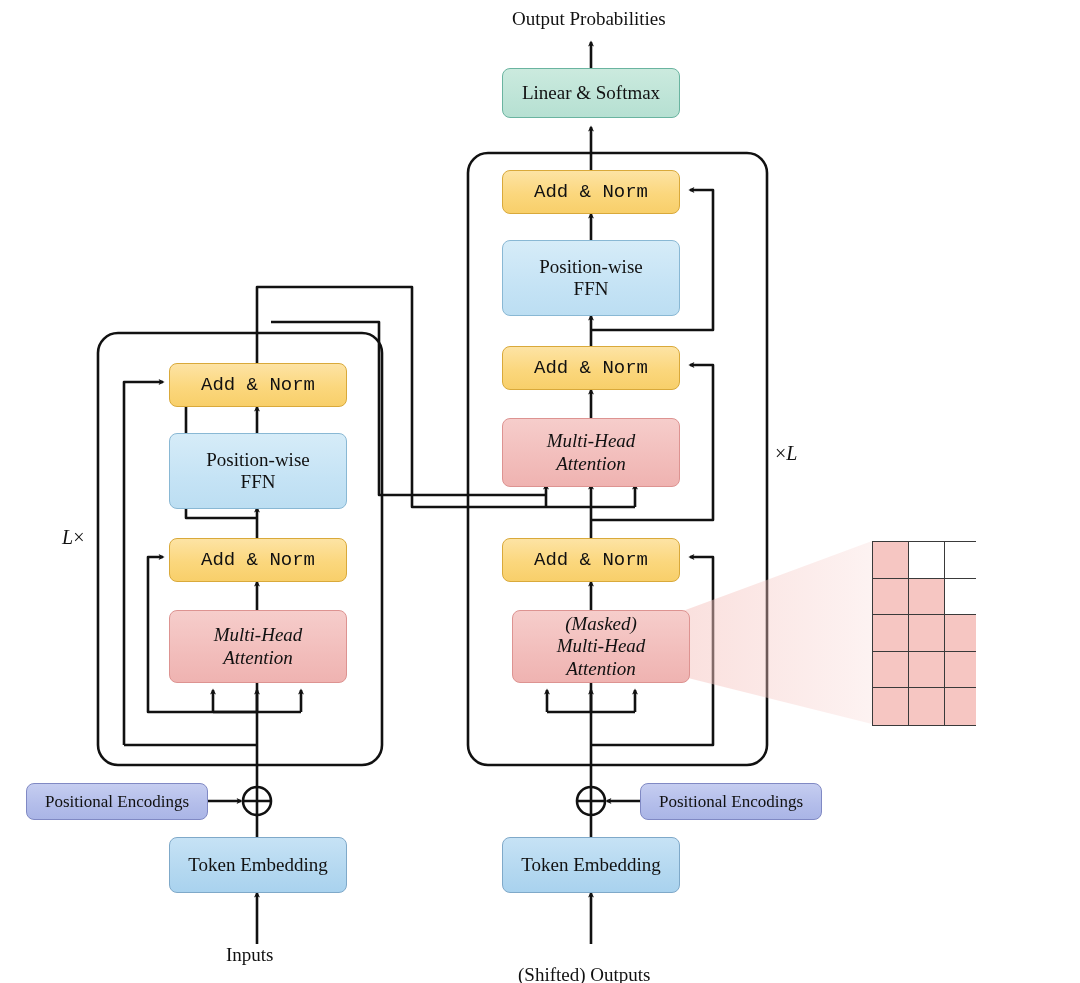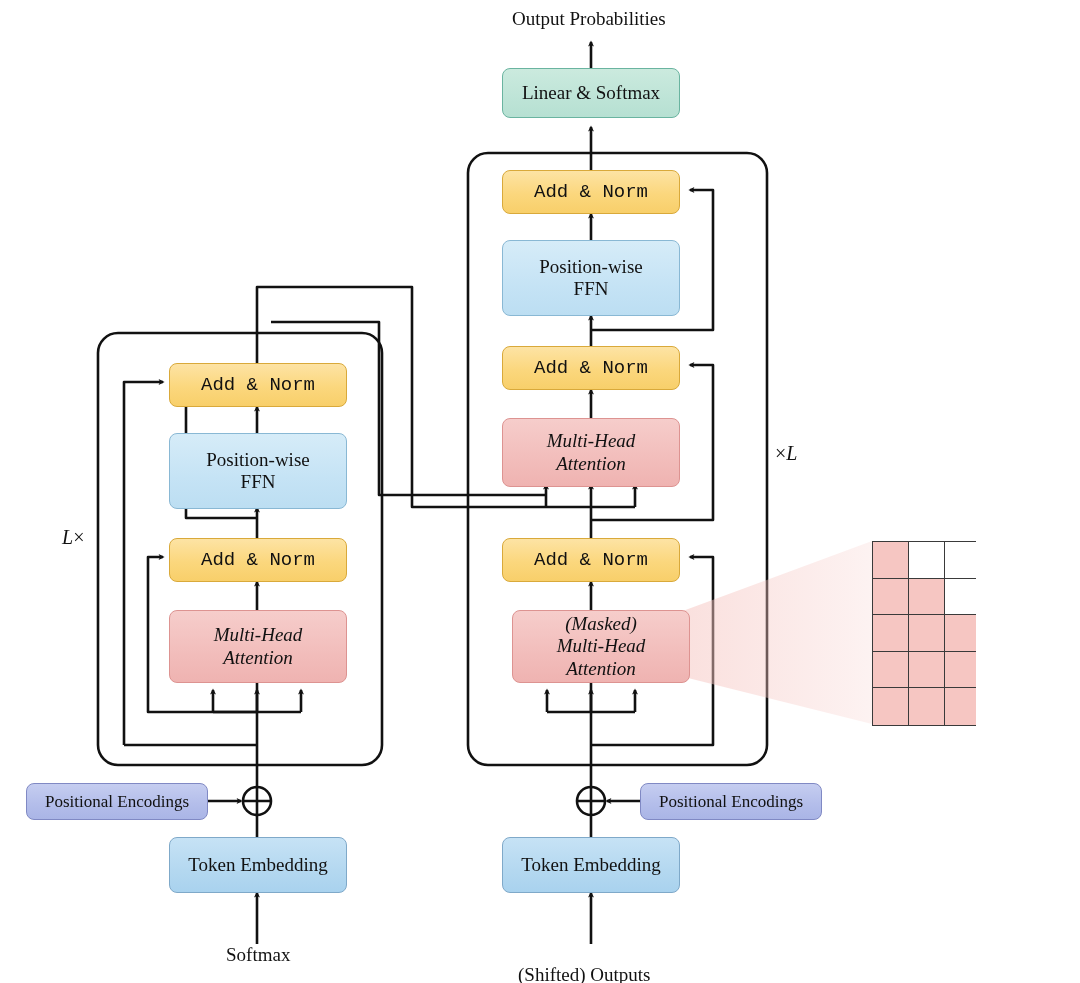--- a/index.html
+++ b/index.html
@@ -230,21 +230,21 @@
 Attention</div>
 
   <div class="node embed" style="left:169px; top:837px; width:178px; height:56px;">Token Embedding</div>
 
   <div class="node posenc" style="left:26px; top:783px; width:182px; height:37px; font-size:17px;">Positional Encodings</div>
 
   <div class="rep" style="left:62px; top:526px;"><i>L</i><span>×</span></div>
 
   <div class="rep" style="left:775px; top:442px;"><span>×</span><i>L</i></div>
 
-  <div class="label" style="left:226px; top:944px;">Softmax</div>
+  <div class="label" style="left:226px; top:944px;">Inputs</div>
 
   <div class="label" style="left:518px; top:964px;">(Shifted) Outputs</div>
 
   <div id="mask-grid" style="position:absolute; left:872px; top:541px; width:180px; height:183px; z-index:3;">
       <div class="grid-cell on" style="left: 0px; top: 0px; width: 37.6px; height: 38.2px; background: rgb(246, 198, 194); border-color: rgb(58, 58, 58);"></div>
       <div class="grid-cell off" style="left: 36px; top: 0px; width: 37.6px; height: 38.2px; background: rgb(255, 255, 255); border-color: rgb(58, 58, 58);"></div>
       <div class="grid-cell off" style="left: 72px; top: 0px; width: 37.6px; height: 38.2px; background: rgb(255, 255, 255); border-color: rgb(58, 58, 58);"></div>
       <div class="grid-cell off" style="left: 108px; top: 0px; width: 37.6px; height: 38.2px; background: rgb(255, 255, 255); border-color: rgb(58, 58, 58);"></div>
       <div class="grid-cell off" style="left: 144px; top: 0px; width: 37.6px; height: 38.2px; background: rgb(255, 255, 255); border-color: rgb(58, 58, 58);"></div>
       <div class="grid-cell on" style="left: 0px; top: 36.6px; width: 37.6px; height: 38.2px; background: rgb(246, 198, 194); border-color: rgb(58, 58, 58);"></div>

